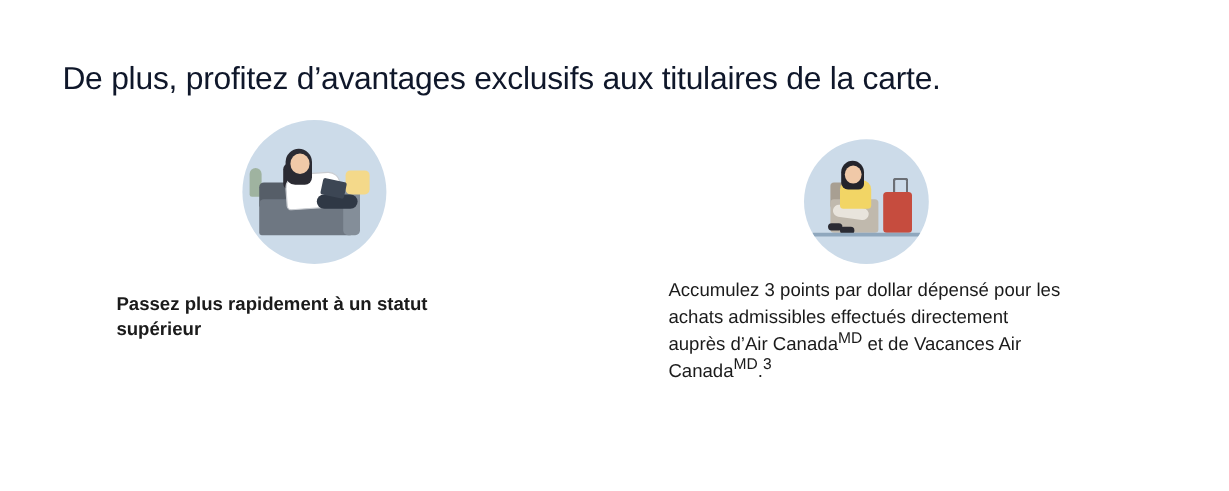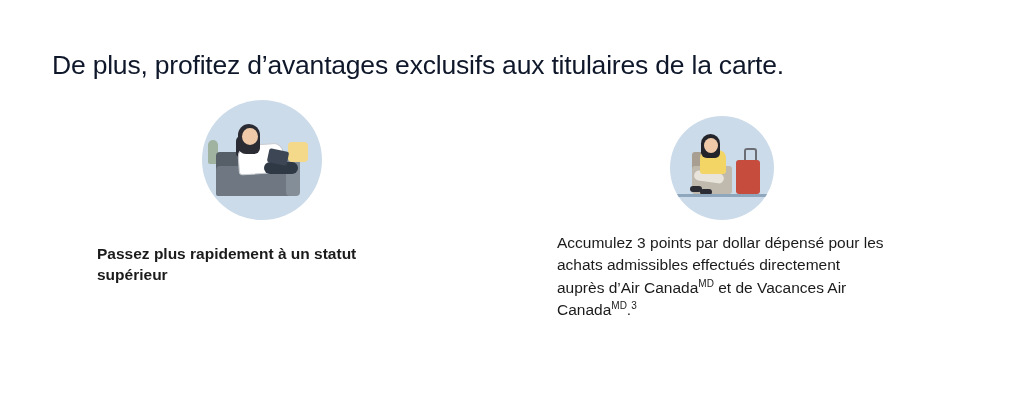--- a/index.html
+++ b/index.html
@@ -77,21 +77,21 @@
     margin-top: 26px;
   }
   .card-body {
     margin-top: 12px;
     font-size: 15.5px;
     line-height: 1.45;
     color: #1b1b1b;
     max-width: 330px;
   }
   sup {
-    font-size: 10px;
+    font-size: 13px;
     vertical-align: super;
     line-height: 0;
   }
   
   .ill1 .sofa {
     position: absolute;
     left: 14px;
     top: 66px;
     width: 78px;
     height: 30px;

